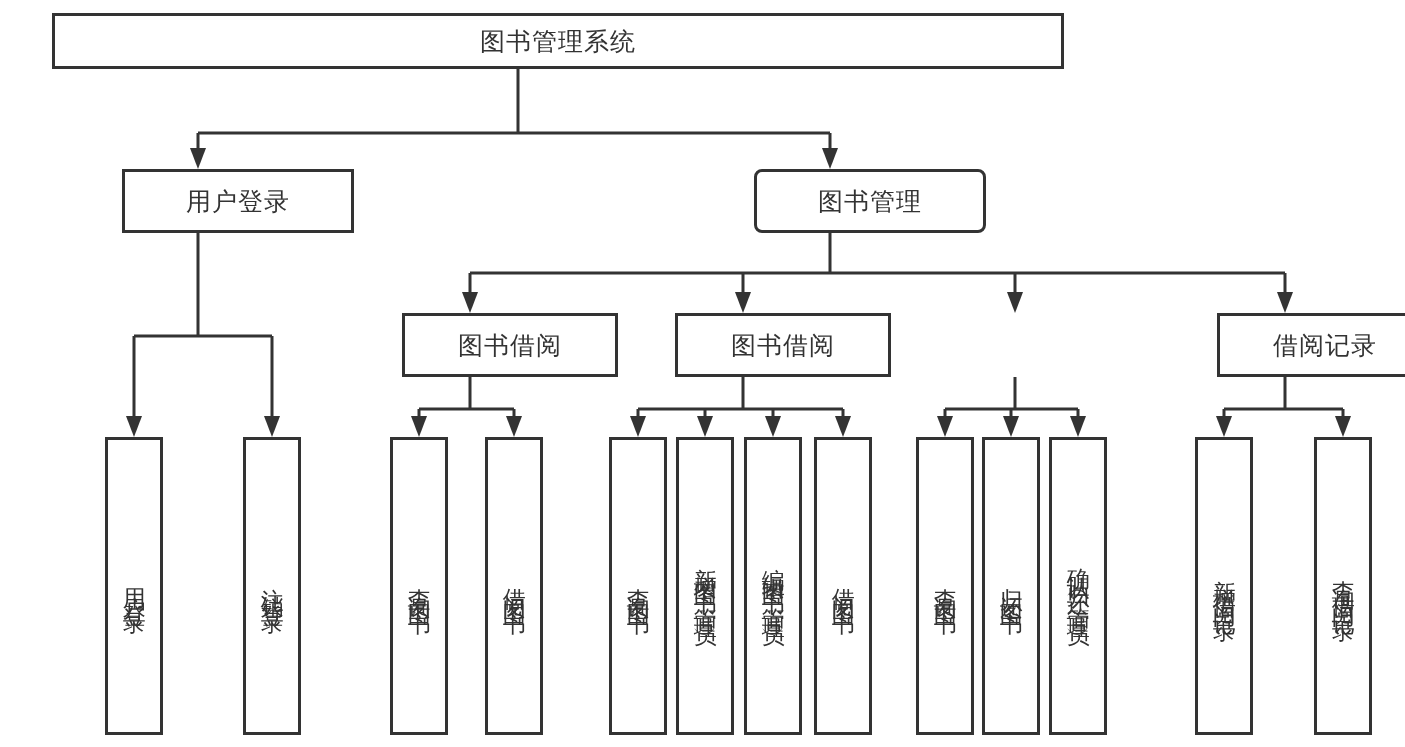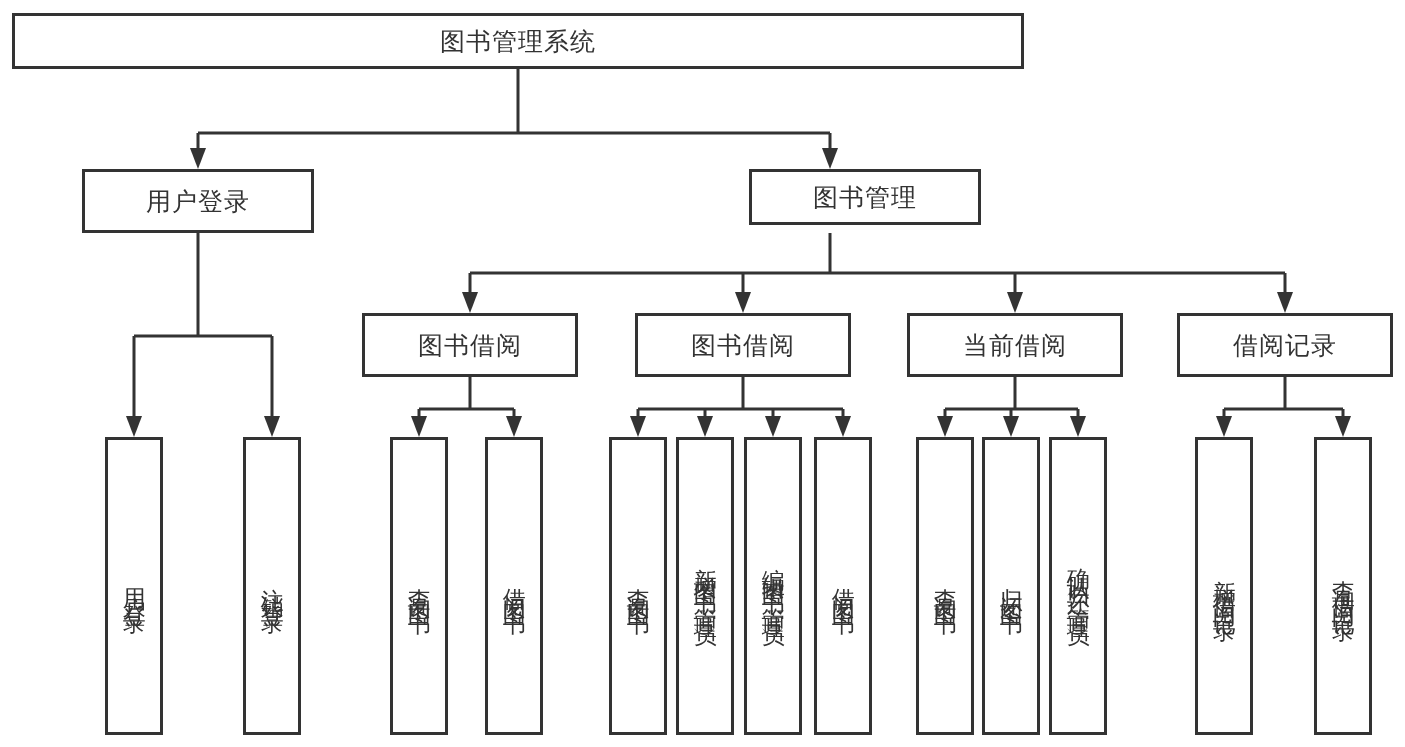--- a/index.html
+++ b/index.html
@@ -20,21 +20,21 @@
     position: absolute;
     box-sizing: border-box;
     border: 3px solid #333333;
     background: #ffffff;
     color: #333333;
     display: flex;
     align-items: center;
     justify-content: center;
     text-align: center;
   }
-  .node.h { font-size: 25px; letter-spacing: 1px; }
+  .node.h { font-size: 25px; letter-spacing: 1px; margin-left: 40px; }
   .node.v {
     font-size: 23px;
     writing-mode: vertical-rl;
     text-orientation: mixed;
     letter-spacing: 8px;
     line-height: 1.1;
   }
   .watermark {
     position: absolute;
     right: 12px;
@@ -90,25 +90,24 @@
       <polygon points="1003,416 1019,416 1011,437"></polygon>
       <polygon points="1070,416 1086,416 1078,437"></polygon>
       <polygon points="1216,416 1232,416 1224,437"></polygon>
       <polygon points="1335,416 1351,416 1343,437"></polygon>
     </g>
   </svg>
 
   <div class="node h" style="left:12px; top:13px; width:1012px; height:56px;">图书管理系统</div>
 
   <div class="node h" style="left:82px; top:169px; width:232px; height:64px;">用户登录</div>
-  <div class="node h" style="left:749px; top:169px; width:232px; height:56px;">图书管理</div>
+  <div class="node h" style="left:714px; top:169px; width:232px; height:64px;border-radius:8px;">图书管理</div>
 
   <div class="node h" style="left:362px; top:313px; width:216px; height:64px;">图书借阅</div>
   <div class="node h" style="left:635px; top:313px; width:216px; height:64px;text-align:center;">图书借阅</div>
-  <div class="node h" style="left:907px; top:313px; width:216px; height:64px;">当前借阅</div>
   <div class="node h" style="left:1177px; top:313px; width:216px; height:64px;">借阅记录</div>
 
   <div class="node v" style="left:105px; top:437px; width:58px; height:298px;">用户登录</div>
   <div class="node v" style="left:243px; top:437px; width:58px; height:298px;">注销登录</div>
 
   <div class="node v" style="left:390px; top:437px; width:58px; height:298px;">查询图书</div>
   <div class="node v" style="left:485px; top:437px; width:58px; height:298px;">借阅图书</div>
 
   <div class="node v" style="left:609px; top:437px; width:58px; height:298px;">查询图书</div>
   <div class="node v" style="left:676px; top:437px; width:58px; height:298px;">新增图书（管理员）</div>

